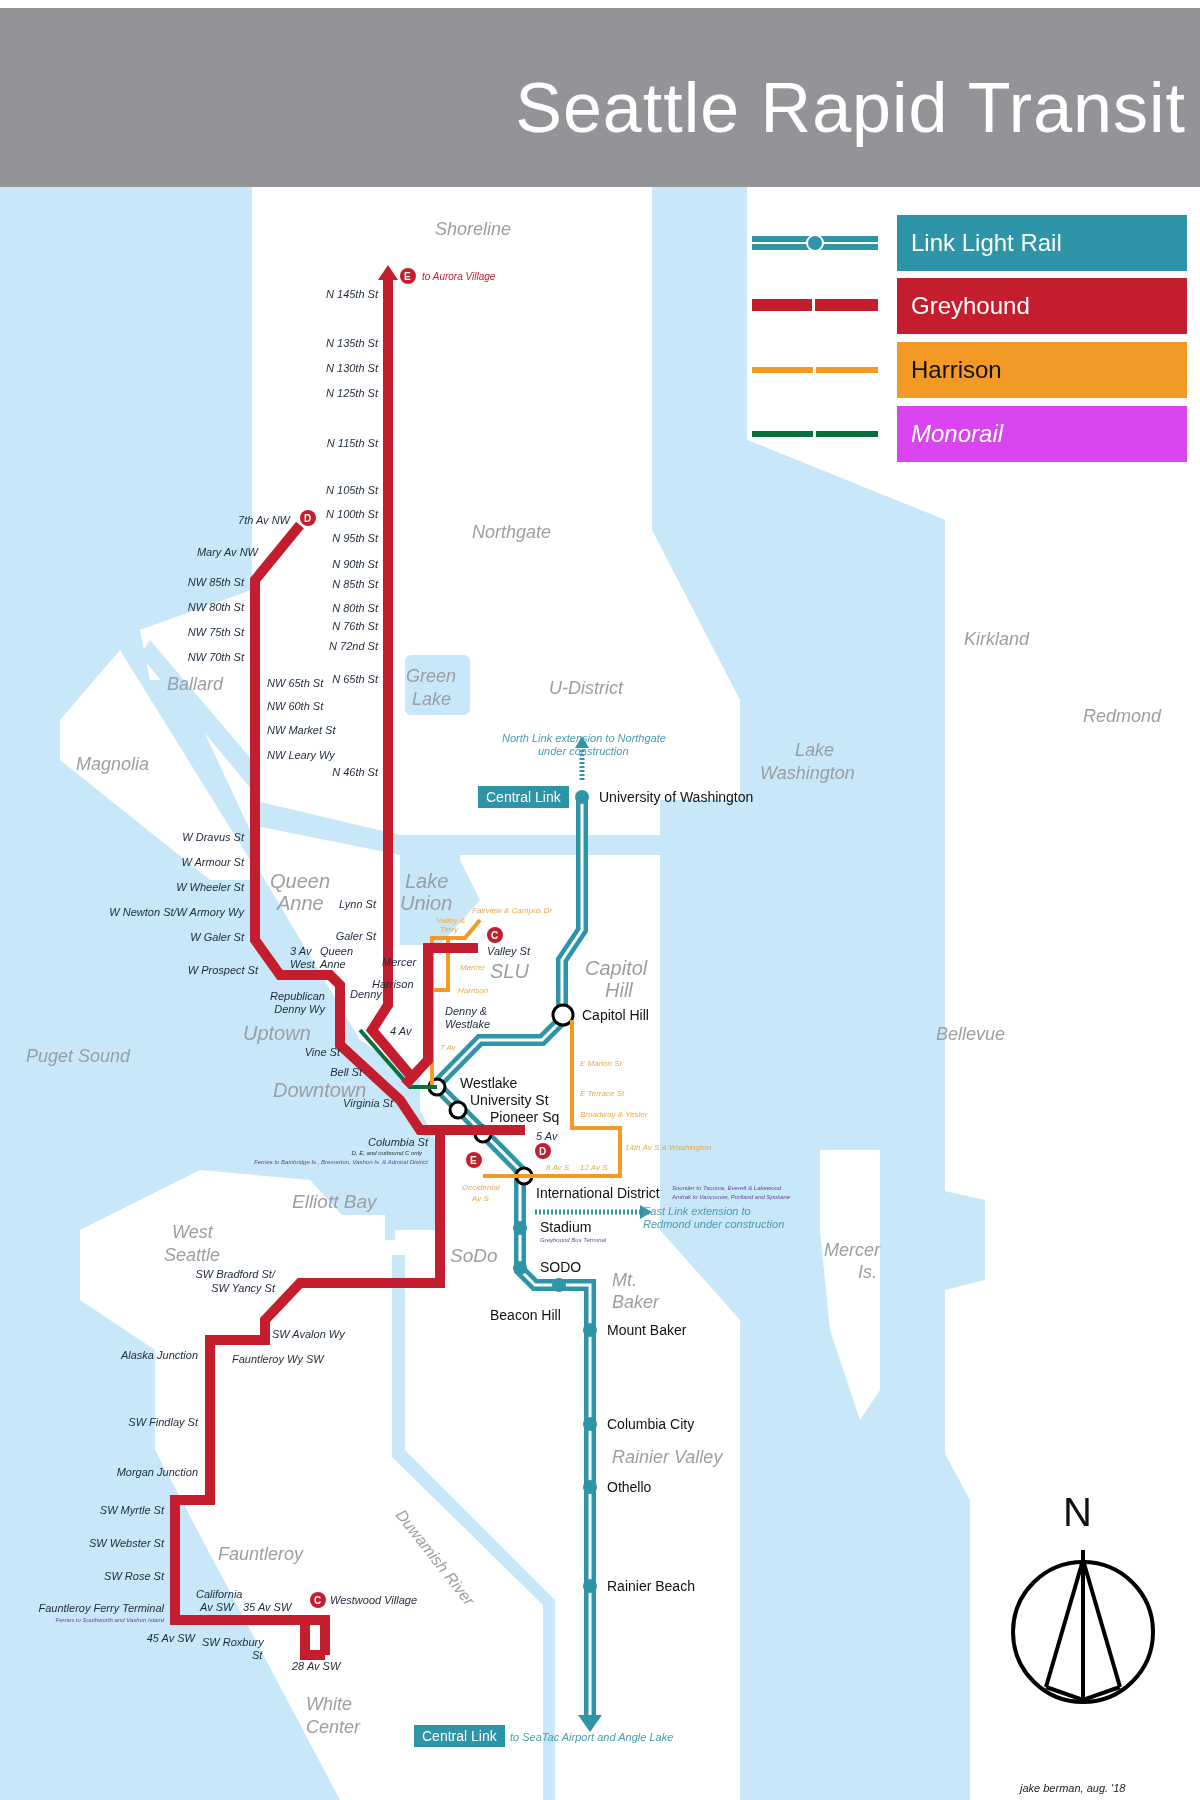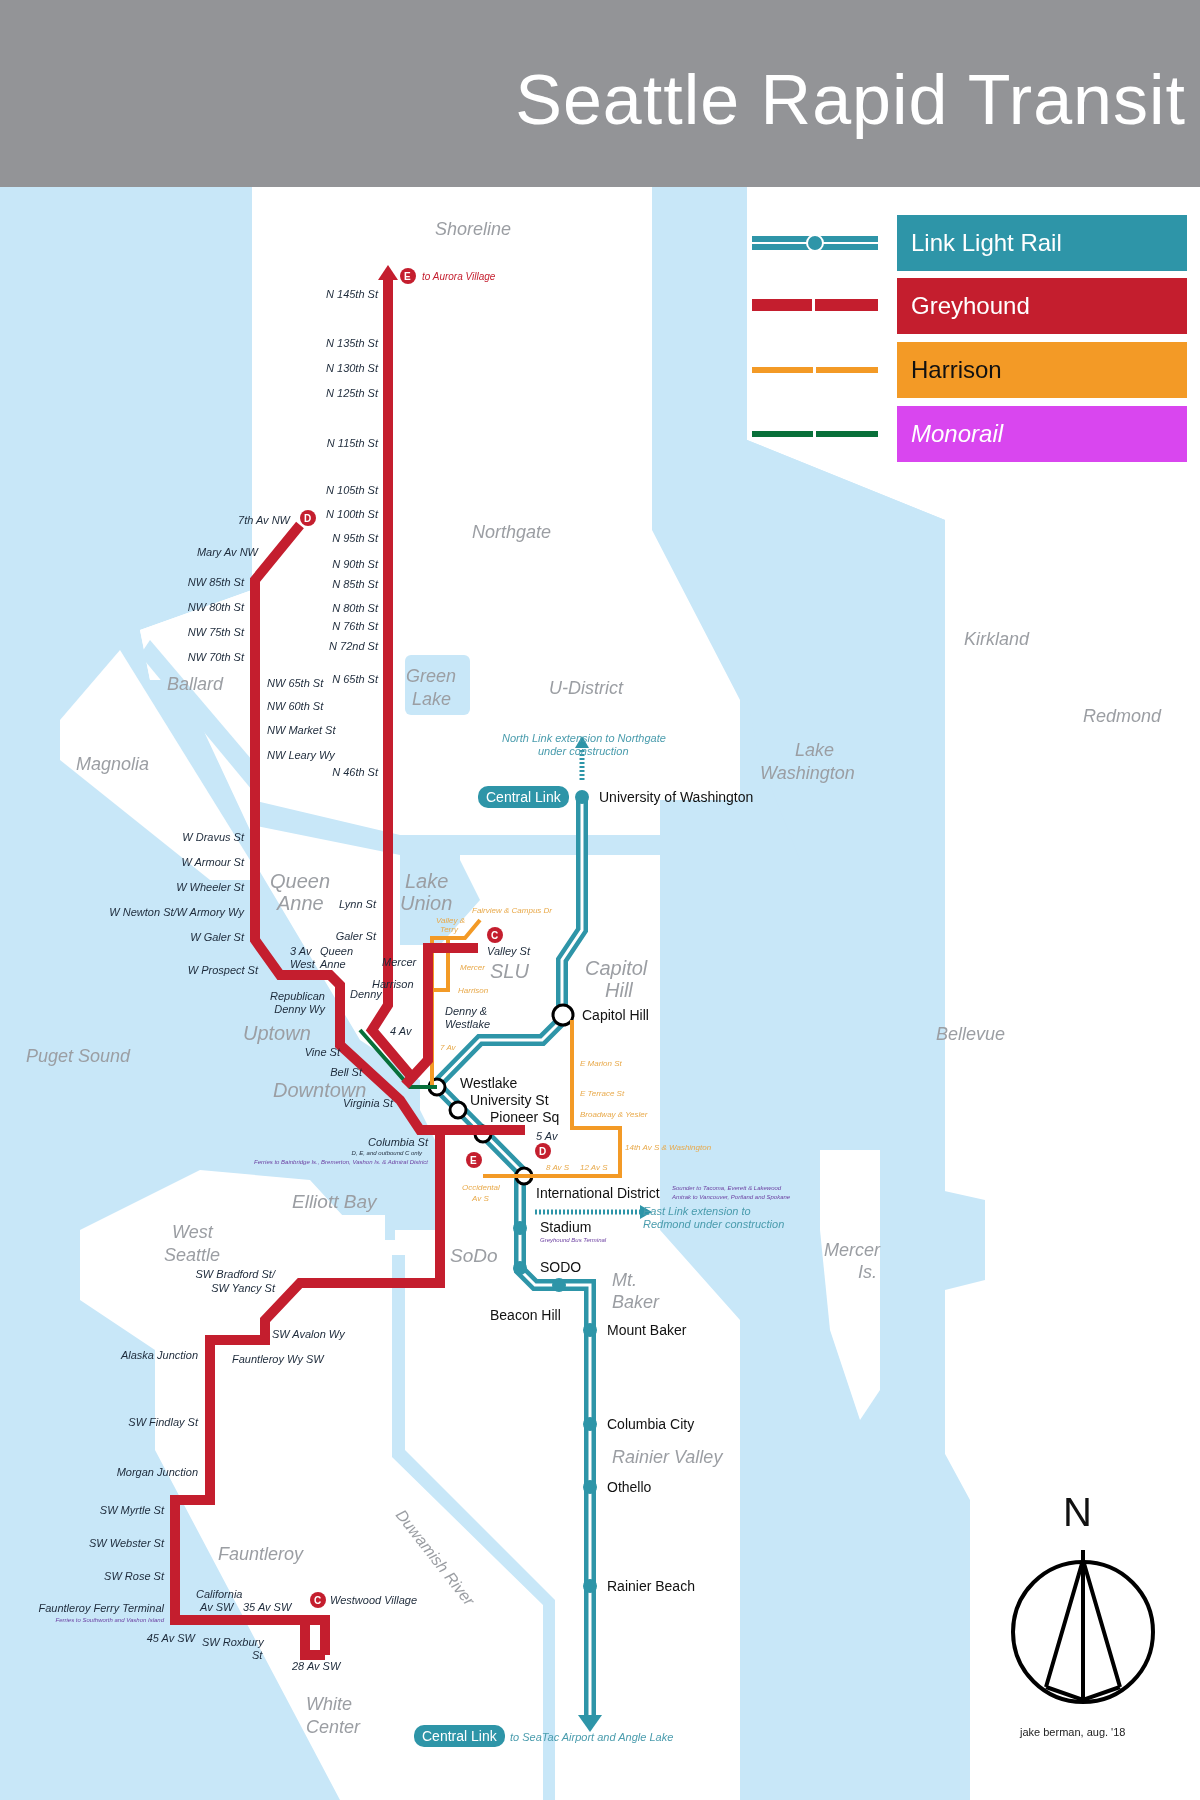--- a/index.html
+++ b/index.html
@@ -1,29 +1,29 @@
 <!DOCTYPE html>
 <html><head>
 <meta charset="utf-8">
 <style>
   html, body { margin: 0; padding: 0; }
   body { width: 1200px; height: 1800px; position: relative; overflow: hidden; background: #ffffff; font-family: "Liberation Sans", sans-serif; }
-  .header { position: absolute; left: 0; top: 0; width: 1200px; height: 187px; background: #939497; }
+  .header { position: absolute; left: 0; top: 8px; width: 1200px; height: 187px; background: #939497; }
   .title { position: absolute; right: 14px; top: 60px; font-size: 70px; color: #ffffff; font-family: "Liberation Sans", sans-serif; font-weight: normal; letter-spacing: 1px; }
   svg.map { position: absolute; left: 0; top: 187px; }
   .legend-box { position: absolute; left: 897px; width: 290px; height: 56px; color: #fff; font-size: 24px; line-height: 56px; padding-left: 14px; box-sizing: border-box; }
   .legend-line { position: absolute; left: 752px; width: 126px; }
   .hood { font-family: "Liberation Sans", sans-serif; font-style: italic; fill: #9b9ea3; }
   .stn { font-family: "Liberation Sans", sans-serif; font-style: italic; fill: #1d2a3a; font-size: 11px; }
   .lstn { font-family: "Liberation Sans", sans-serif; fill: #111; font-size: 14px; }
   .sc { font-family: "Liberation Sans", sans-serif; font-style: italic; fill: #e8a94a; font-size: 8px; }
   .note { font-family: "Liberation Sans", sans-serif; font-style: italic; fill: #4a9cad; font-size: 11px; }
   .purple { font-family: "Liberation Sans", sans-serif; font-style: italic; fill: #6b3fa0; font-size: 6px; }
-  .cl-badge { position: absolute; background: #2e95a8; color: #fff; font-size: 14px; padding: 3px 8px; border-radius: 10px; }
-  .credit { position: absolute; left: 1020px; top: 1726px; font-size: 11px; color: #222; }
+  .cl-badge { position: absolute; background: #2e95a8; color: #fff; font-size: 14px; padding: 3px 8px; }
+  .credit { position: absolute; left: 1020px; top: 1782px; font-size: 11px; font-style: italic; color: #222; }
   .northN { position: absolute; left: 1063px; top: 1490px; font-size: 40px; color: #111; }
 </style>
 </head>
 <body>
 
 <div class="header">
   <div class="title">Seattle Rapid Transit</div>
 </div>
 
 <svg class="map" width="1200" height="1613" viewBox="0 187 1200 1613" xmlns="http://www.w3.org/2000/svg">

